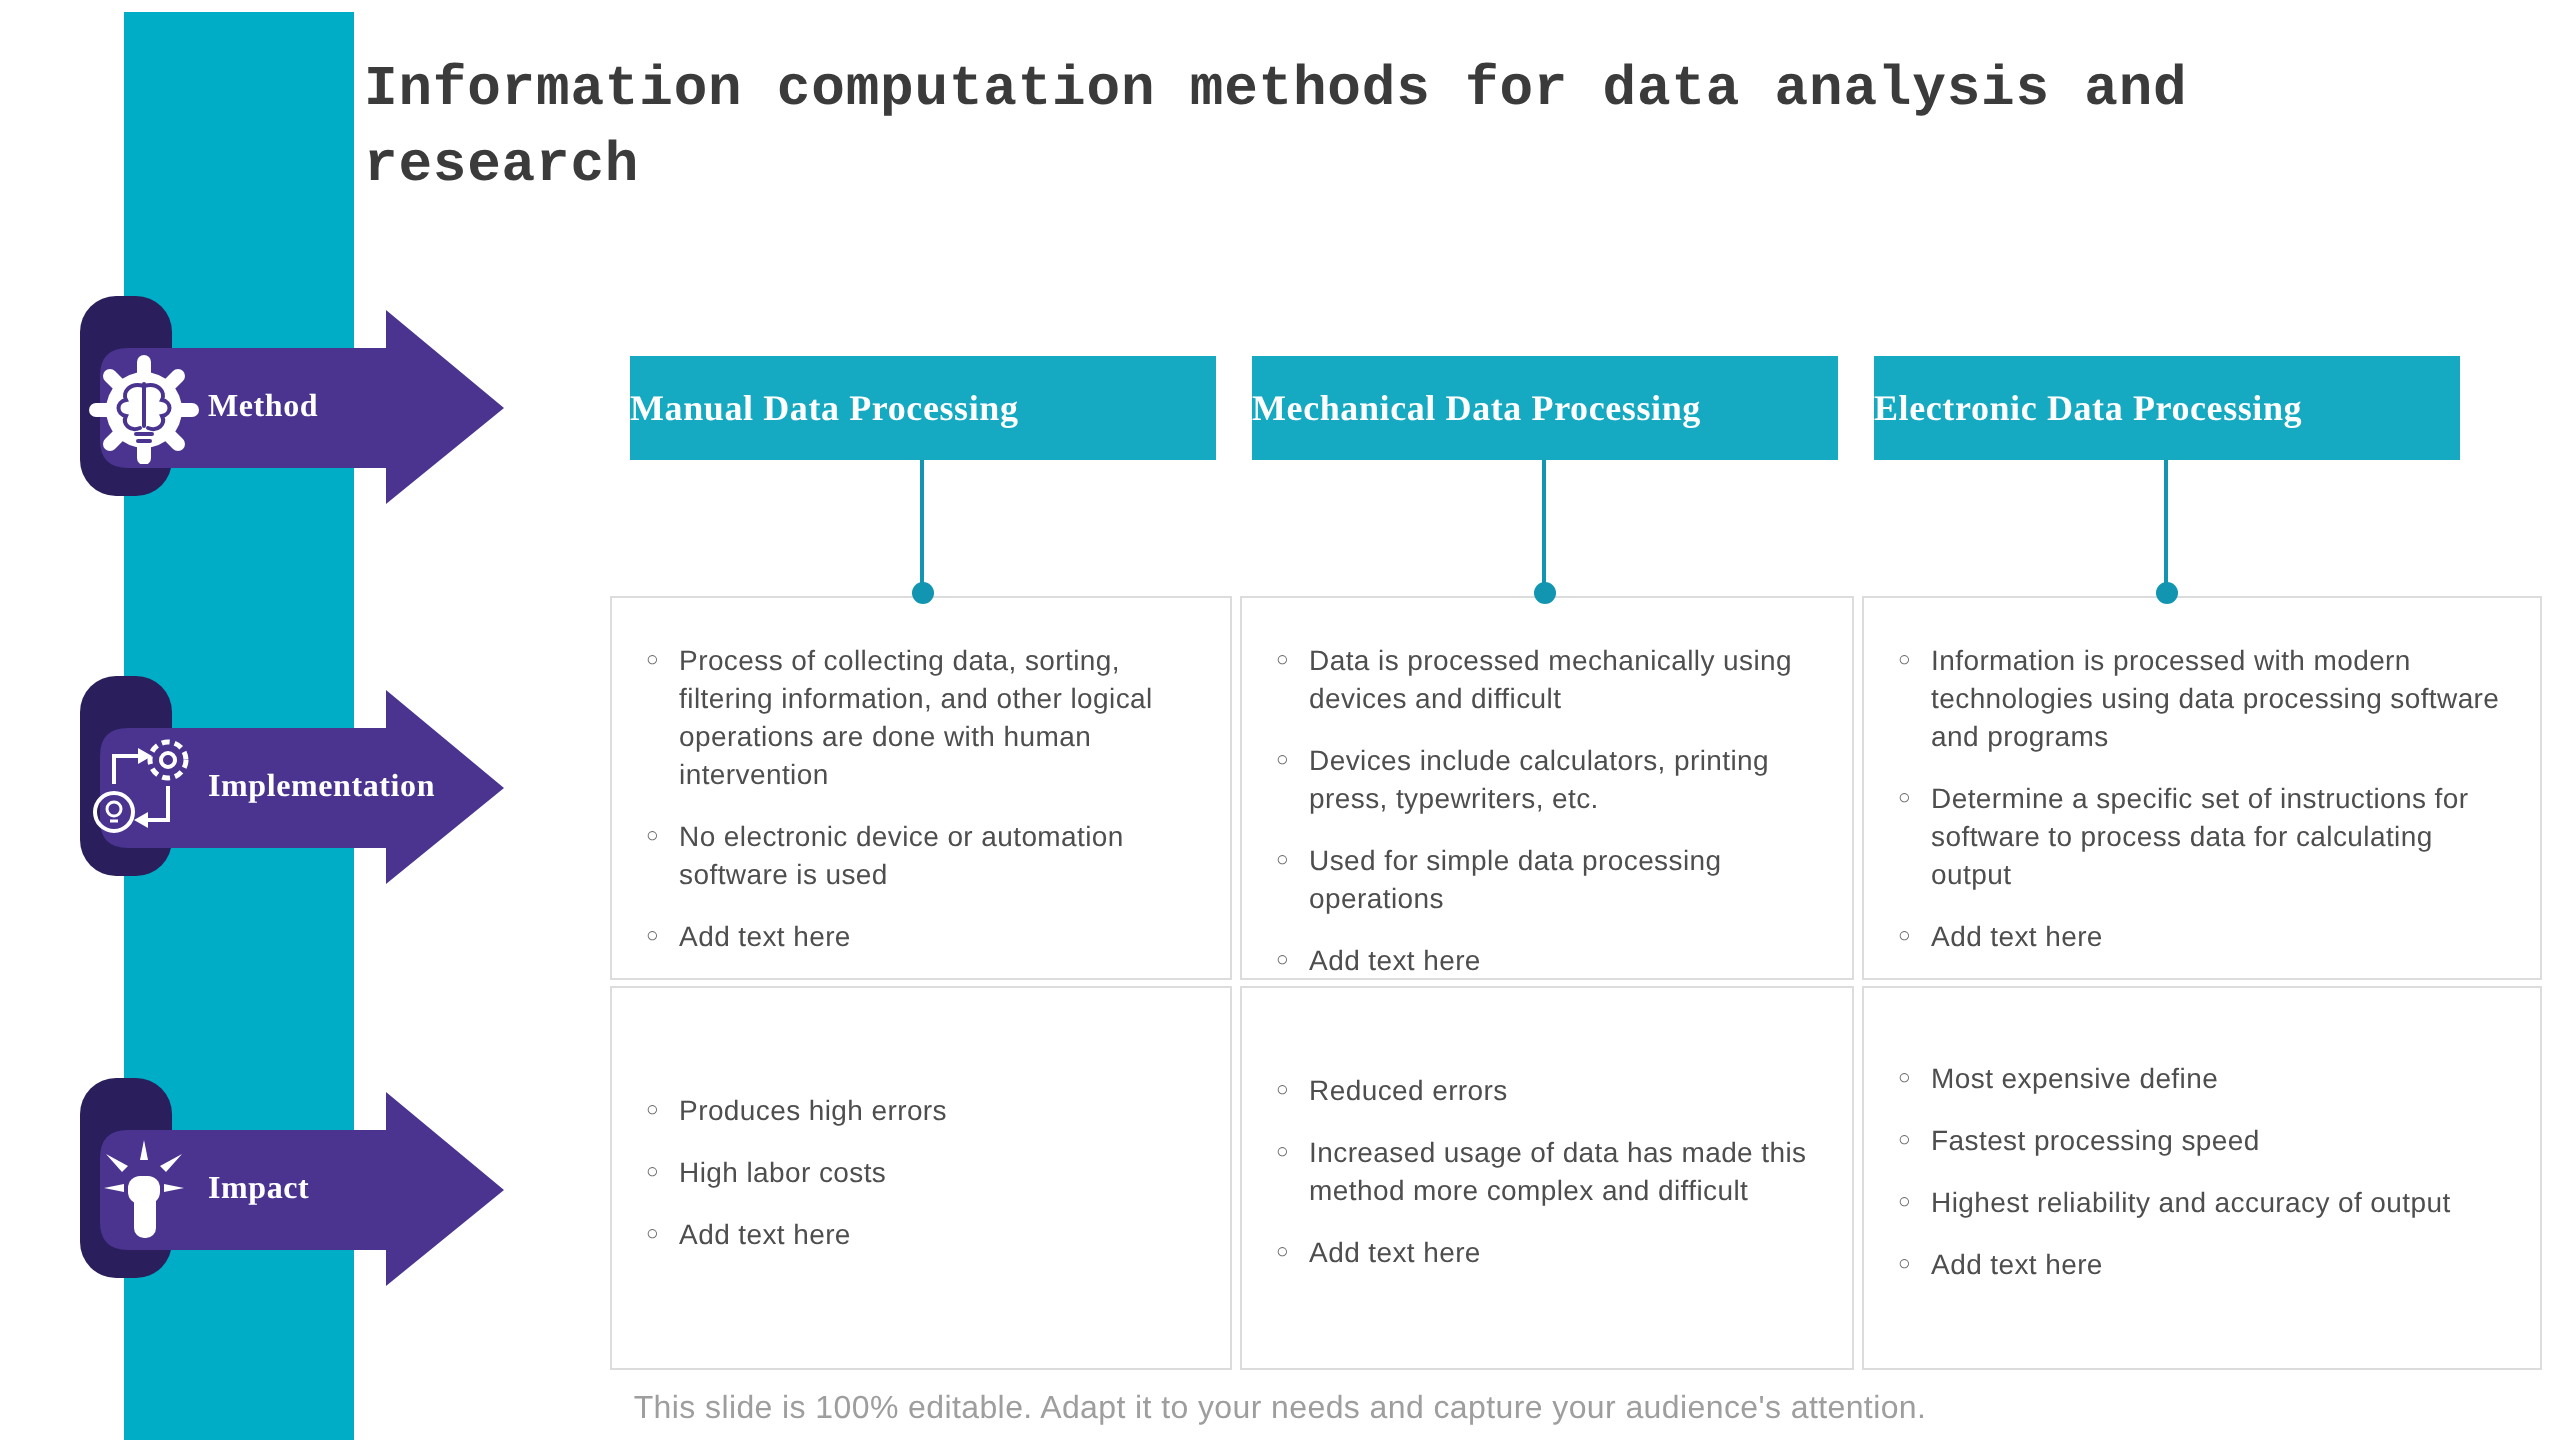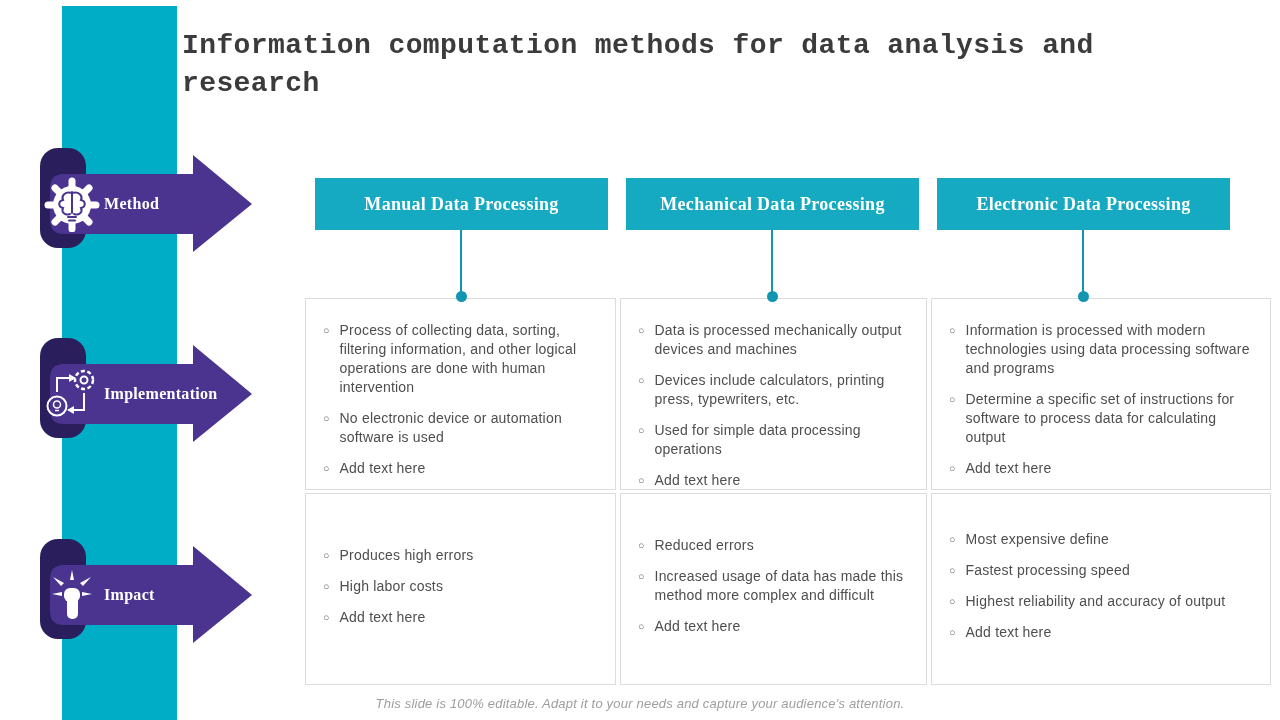--- a/index.html
+++ b/index.html
@@ -24,41 +24,41 @@
   .subtitle{position:absolute;left:183px;top:80px;width:920px;font-size:11.5px;line-height:14px;
             color:#3F3F3F;z-index:2;}
 
   .ribbon{position:absolute;left:30px;width:222px;height:112px;z-index:3;}
   .ribbon-shape{position:absolute;left:0;top:0;width:222px;height:112px;}
   .ribbon-icon{position:absolute;left:14px;top:34px;width:56px;height:56px;}
   .ribbon-label{position:absolute;left:74px;top:51px;font-family:"Liberation Serif",serif;
                 font-weight:bold;font-size:16px;line-height:22px;color:#fff;letter-spacing:.3px;white-space:nowrap;}
 
   .colheader{position:absolute;top:178px;width:293px;height:52px;background:var(--header-teal);
-             display:flex;align-items:center;justify-content:center;z-index:2;}
+             display:flex;align-items:center;z-index:2;}
   .colheader span{font-family:"Liberation Serif",serif;font-weight:bold;font-size:18px;color:#fff;letter-spacing:.3px;}
 
   .connector{position:absolute;top:230px;width:2px;height:62px;background:var(--connector-teal);z-index:2;}
   .connector-dot{position:absolute;top:291px;width:11px;height:11px;border-radius:50%;
                  background:var(--connector-teal);z-index:4;}
 
   .cell{position:absolute;background:#fff;border:1px solid var(--border);z-index:2;}
   .cell.r1{top:298px;height:192px;padding:22px 16px 8px 14px;}
   .cell.r2{top:493px;height:192px;padding:14px 16px 8px 14px;display:flex;flex-direction:column;justify-content:center;}
   .c1{left:305px;width:311px;}
   .c2{left:620px;width:307px;}
   .c3{left:931px;width:340px;}
 
   ul.bullets{list-style:none;}
   ul.bullets li{display:flex;align-items:flex-start;margin-bottom:12px;font-size:14px;line-height:19px;
                 letter-spacing:.2px;color:var(--text);}
   ul.bullets li::before{content:"○";flex:0 0 auto;font-size:10.5px;line-height:19px;margin:0 10px 0 3px;color:#6B6B6B;}
 
-  .footer{position:absolute;left:0;top:696px;width:1280px;text-align:center;font-size:13px;
-          color:var(--muted);letter-spacing:.2px;z-index:2;font-style:italic;}
+  .footer{position:absolute;left:0;top:696px;width:1280px;text-align:center;font-size:16px;
+          color:var(--muted);letter-spacing:.2px;z-index:2;}
 </style>
 </head>
 <body>
 
 <div class="slide">
 
   <div class="teal-bar"></div>
 
   <h1 class="title">Information computation methods for data analysis and research</h1>
 
@@ -149,21 +149,21 @@
 
   <div class="cell r1 c1">
     <ul class="bullets">
         <li>Process of collecting data, sorting, filtering information, and other logical operations are done with human intervention</li>
         <li>No electronic device or automation software is used</li>
         <li>Add text here</li>
       </ul>
   </div>
   <div class="cell r1 c2">
     <ul class="bullets">
-        <li>Data is processed mechanically output devices and machines</li>
+        <li>Data is processed mechanically using devices and difficult</li>
         <li>Devices include calculators, printing press, typewriters, etc.</li>
         <li>Used for simple data processing operations</li>
         <li>Add text here</li>
       </ul>
   </div>
   <div class="cell r1 c3">
     <ul class="bullets">
         <li>Information is processed with modern technologies using data processing software and programs</li>
         <li>Determine a specific set of instructions for software to process data for calculating output</li>
         <li>Add text here</li>

